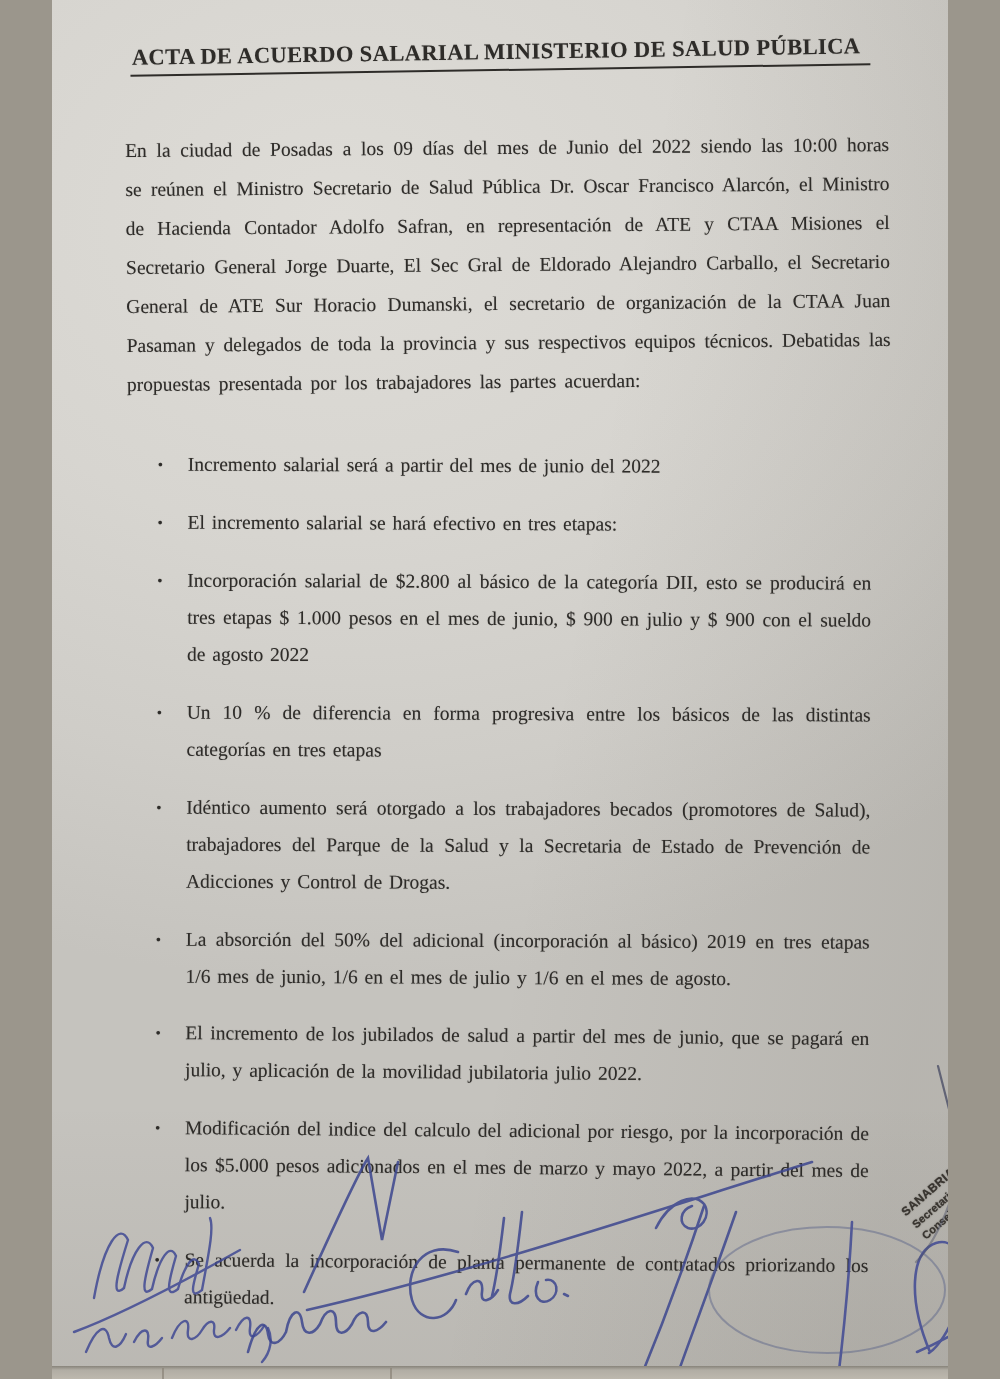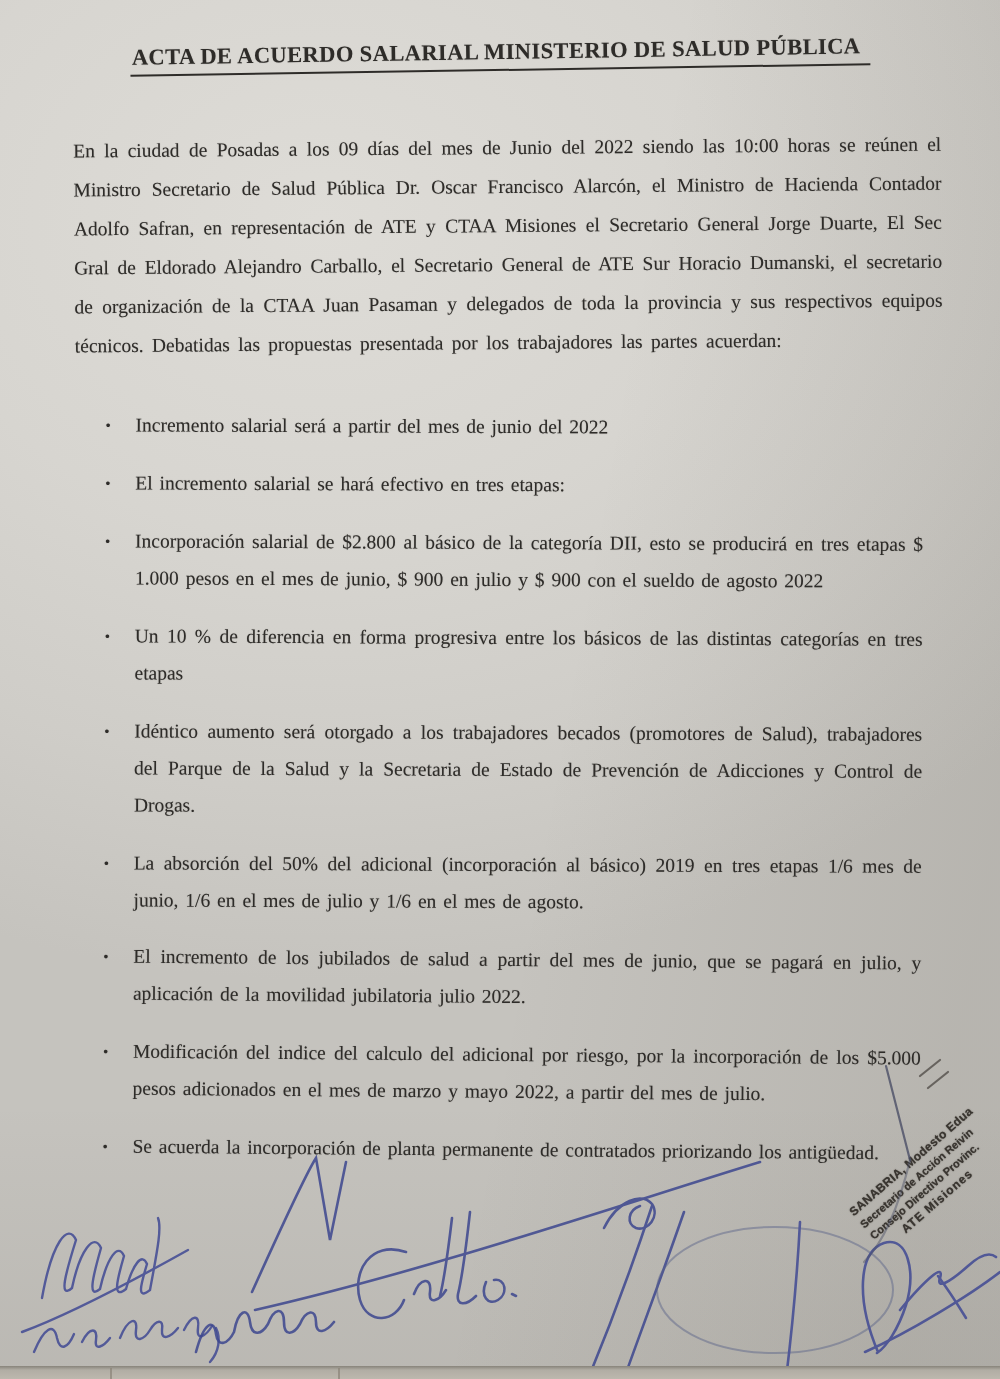--- a/index.html
+++ b/index.html
@@ -1,18 +1,18 @@
 <!DOCTYPE html>
 <html lang="es"><head>
 <meta charset="utf-8">
 <style>
   html,body{margin:0;padding:0;background:#9b968c;}
   .page{
     position:relative;
-    width:1000px;height:1379px;
+    width:896px;height:1379px;
     margin:0 auto;
     overflow:hidden;
     background:
       linear-gradient(100deg, rgba(0,0,0,0) 55%, rgba(60,55,45,.10) 92%),
       linear-gradient(to bottom, rgba(0,0,0,0) 80%, rgba(60,55,45,.08) 100%),
       radial-gradient(ellipse 950px 760px at 32% 16%, #dedcd7 0%, #d7d5d0 42%, #cfcdc8 72%, #c5c3be 100%);
     font-family:"Liberation Serif", serif;
   }
   .doc-text{color:#2e2c29; text-shadow:0 0 1px rgba(46,44,41,.35);}
   .title-wrap{ text-align:center; padding-top:24px; transform:rotate(-0.9deg);}

